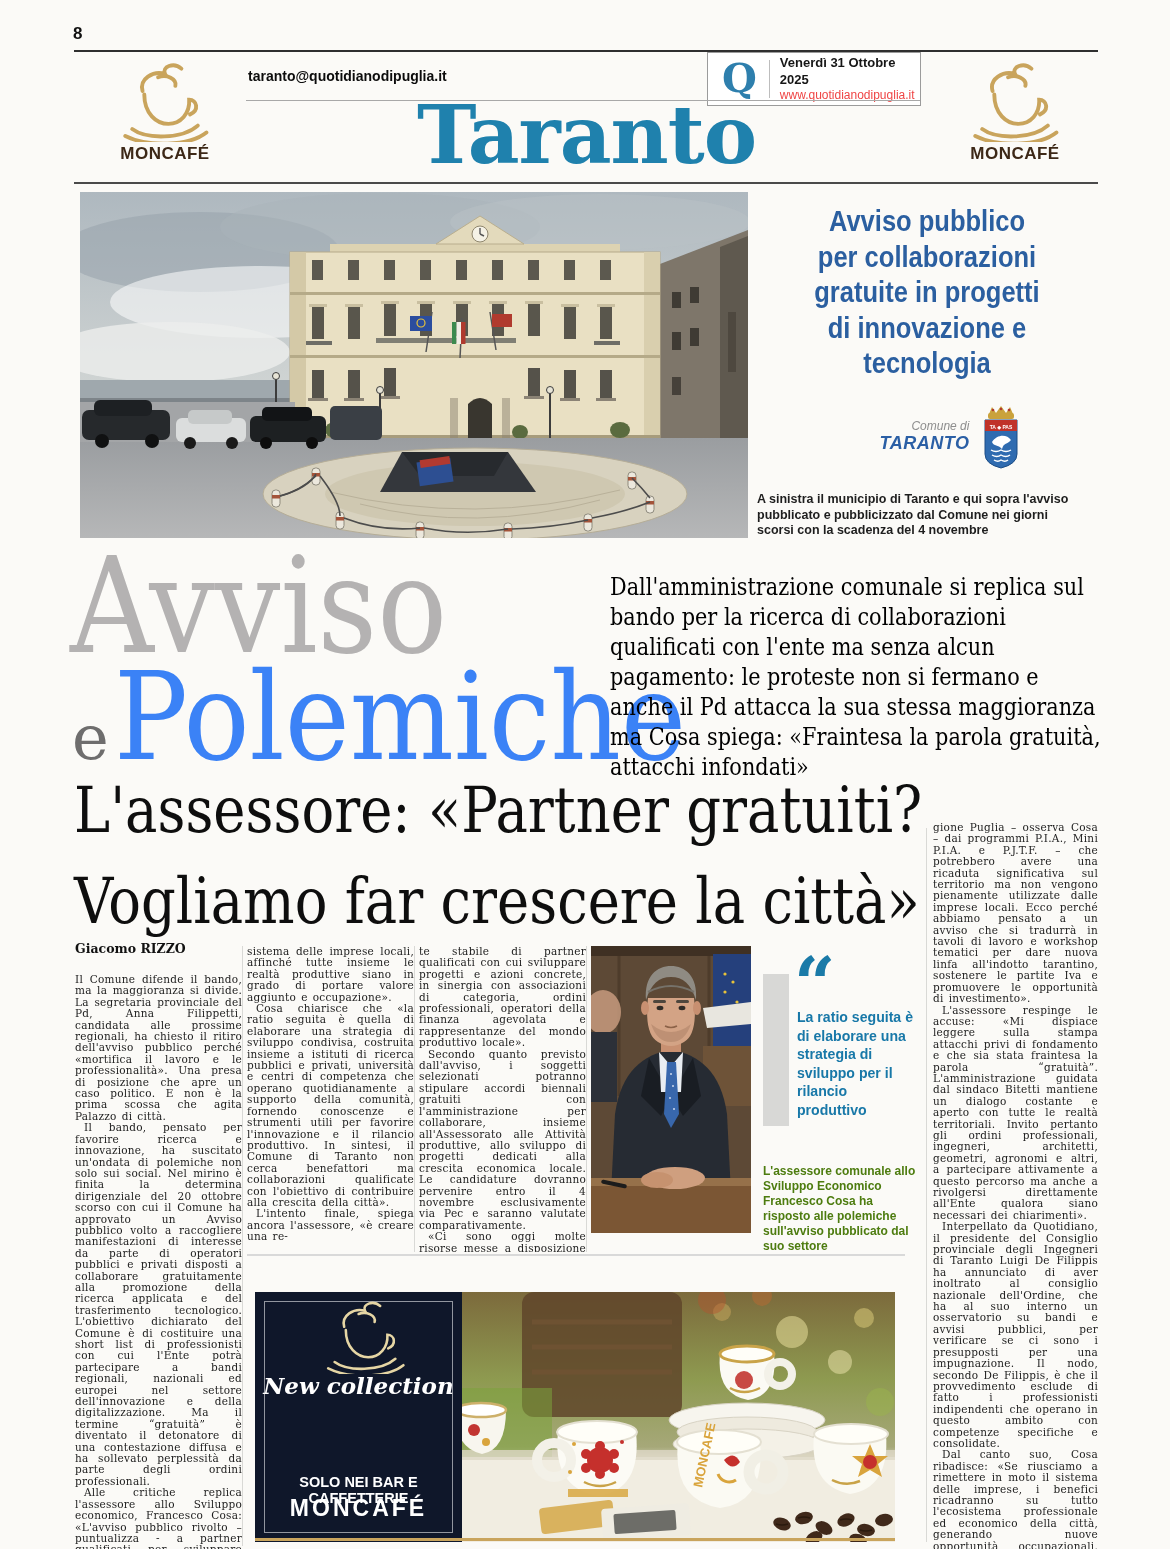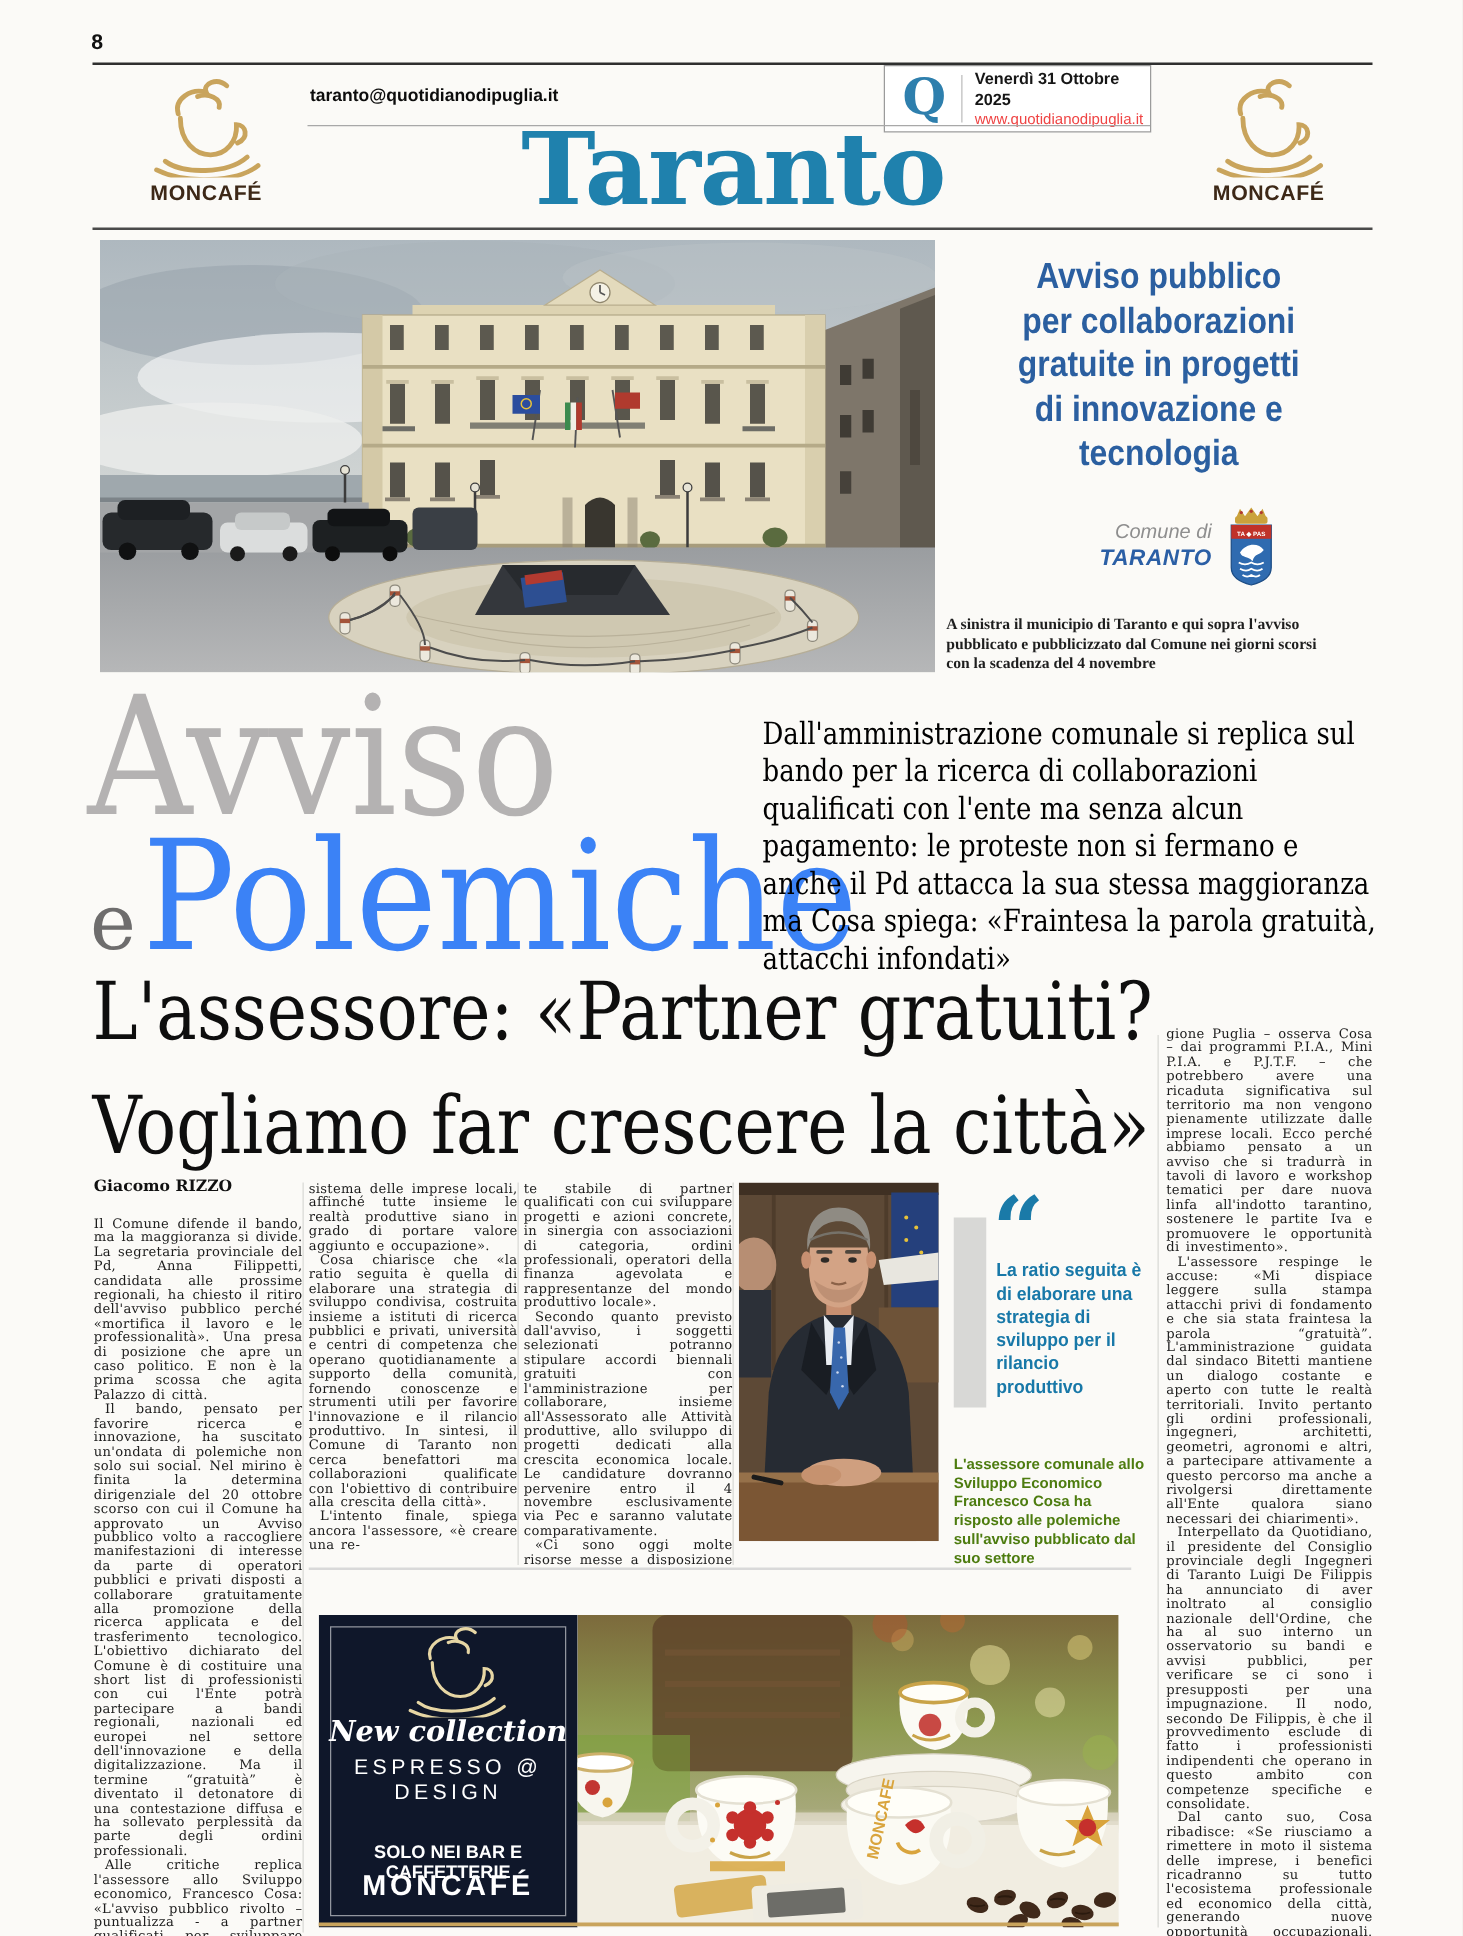--- a/index.html
+++ b/index.html
@@ -20,23 +20,23 @@
   .dbtxt{padding-left:10px;line-height:1.25;}
   .dbdate{font-weight:bold;font-size:13px;color:#161616;}
   .dbsite{font-size:12px;color:#ef4444;}
   .masthead{left:75px;top:88px;width:1023px;text-align:center;font-family:"DejaVu Serif",serif;font-weight:bold;font-size:80px;color:#1f81ad;letter-spacing:-1px;}
   .moncafe-box{width:140px;text-align:center;}
   .moncafe-brand{font-weight:bold;font-size:17px;letter-spacing:.5px;color:#3d2817;margin-top:-2px;}
 
   
   .adtitle{left:752px;top:204px;width:350px;text-align:center;font-weight:bold;font-size:29px;line-height:35.5px;color:#2b5fa0;transform:scaleX(.88);transform-origin:center top;}
   .comune{left:845px;top:404px;width:215px;display:flex;align-items:center;justify-content:center;gap:8px;}
-  .comune-t1{font-style:italic;font-size:16px;color:#8e8e8e;text-align:right;line-height:1.15;}
+  .comune-t1{font-style:italic;font-size:12px;color:#8e8e8e;text-align:right;line-height:1.15;}
   .comune-t2{font-style:italic;font-weight:bold;font-size:18px;color:#2b5fa5;letter-spacing:.5px;}
-  .photocaption{left:757px;top:492px;width:312px;font-family:Liberation Serif, serif;font-weight:bold;font-size:12.5px;line-height:15.5px;color:#1e1e1e;}
+  .photocaption{left:757px;top:492px;width:312px;font-family:Liberation Sans, sans-serif;font-weight:bold;font-size:12.5px;line-height:15.5px;color:#1e1e1e;}
 
   
   .kick1{left:70px;top:540px;font-family:"DejaVu Serif",serif;font-size:132px;line-height:1;color:#b4b2b2;}
   .kick2{left:72px;top:656px;font-family:"DejaVu Serif",serif;line-height:1;color:#747373;}
   .kick2 .small-e{font-size:62px;color:#6e6d6d;}
   .kick2 .big{font-size:122px;color:#3b82f6;}
   .deck{left:610px;top:572px;width:585px;font-family:"DejaVu Serif",serif;font-size:24.5px;line-height:30px;color:#000;transform:scaleX(.85);transform-origin:0 0;}
 
   
   .hl{left:74px;font-family:"DejaVu Serif",serif;font-size:64px;color:#0e0e0e;line-height:1;}
@@ -390,21 +390,20 @@
       <svg width="207" height="78" viewBox="0 0 207 78" style="position:absolute;left:0;top:4px;">
         <g stroke="#e6d6a4" fill="none" stroke-width="3.2" stroke-linecap="round" transform="translate(62,2) scale(.8)">
           <path d="M34,36 C30,22 46,12 60,16 C56,8 70,2 79,10"></path>
           <path d="M52,20 C62,16 74,22 72,30"></path>
           <path d="M36,40 C36,62 50,74 64,74 C78,74 89,62 88,46 C97,46 100,58 89,63"></path>
           <path d="M22,80 C38,92 80,92 98,76"></path>
           <path d="M14,88 C40,101 88,100 108,84"></path>
         </g>
       </svg>
       <div class="adscript">New collection</div>
-      <div class="adespresso sans">ESPRESSO @ DESIGN</div>
       <div class="adsolo sans">SOLO NEI BAR E CAFFETTERIE</div>
       <div class="adbrand sans">MONCAFÉ</div>
     </div>
     <div style="position:relative;width:433px;height:250px;">
       <svg width="433" height="250" viewBox="0 0 433 250">
         <defs>
           <linearGradient id="adbg" x1="0" y1="0" x2="0" y2="1">
             <stop offset="0" stop-color="#7c6a3c"></stop>
               <stop offset=".35" stop-color="#8e9a50"></stop>
               <stop offset=".62" stop-color="#a6a879"></stop>

